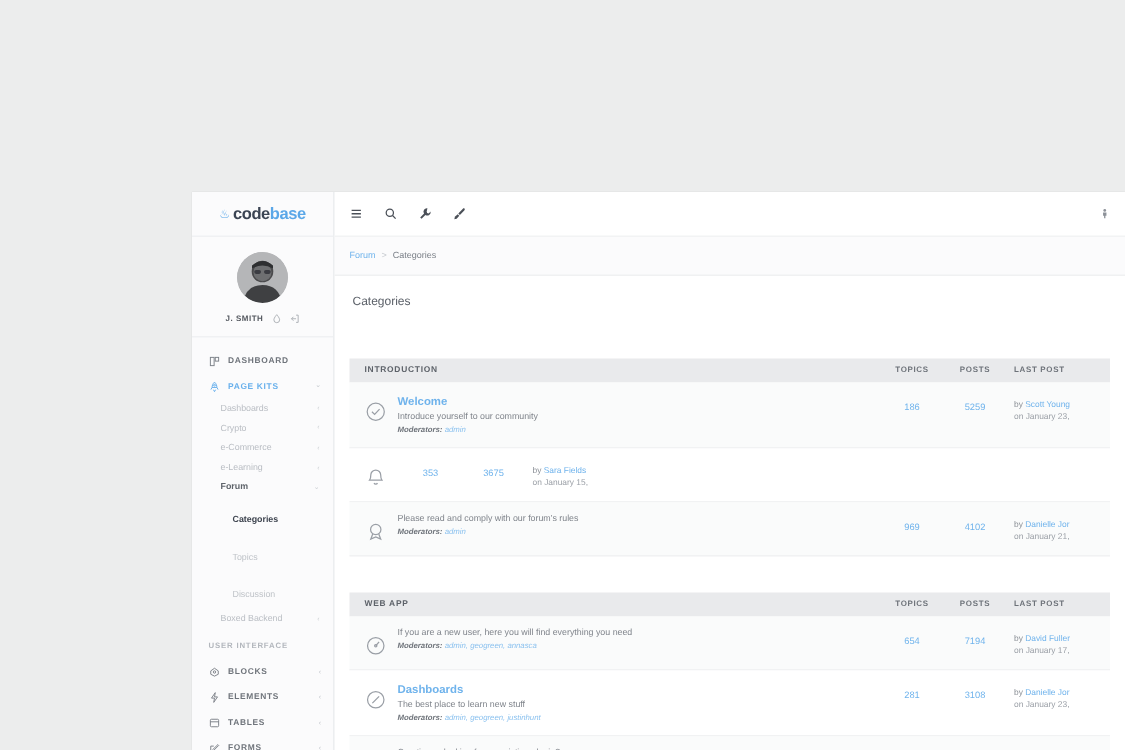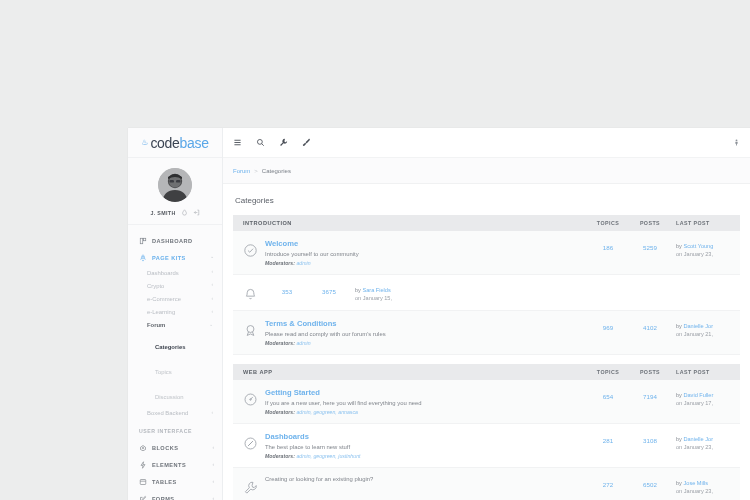--- a/index.html
+++ b/index.html
@@ -28,21 +28,21 @@
     overflow: hidden;
     position: relative;
   }
   .brand {
     height: 30px;
     display: flex; align-items: center; justify-content: center;
     gap: 2px;
     border-bottom: 1px solid #f0f1f3;
   }
   .brand-flame { font-size: 8px; color: #5aa7e8; line-height: 1; }
-  .brand-txt { font-size: 14px; letter-spacing: -.3px; font-weight: 400; }
+  .brand-txt { font-size: 11px; letter-spacing: -.3px; font-weight: 700; }
   .brand-code { color: #3b4453; }
   .brand-base { color: #5aa7e8; }
 
   .profile {
     padding: 10px 0 8px;
     display: flex; flex-direction: column; align-items: center;
     border-bottom: 1px solid #f0f1f3;
   }
   .avatar {
     width: 34px; height: 34px; border-radius: 50%;
@@ -128,21 +128,21 @@
     flex: 1;
     padding: 12px 10px 0;
     background: #ffffff;
     overflow: hidden;
   }
   .page-title {
     font-size: 8px; color: #5c6169; font-weight: 400;
     padding: 0 2px 10px;
   }
 
-  .cat-block { margin-bottom: 9px; }
+  .cat-block { margin-bottom: 9px; margin-top: 24px; }
   .cat-head {
     background: #e9eaec;
     display: flex; align-items: center;
     padding: 5px 10px;
   }
   .cat-name {
     font-size: 5.6px; letter-spacing: .5px; font-weight: 700;
     color: #5d6269; flex: 1;
   }
   .col-topics, .col-posts, .col-last {
@@ -408,21 +408,20 @@
         </div>
 
         <div class="forum-row alt">
           <span class="f-icon-wrap">
             <svg class="f-icon" viewBox="0 0 20 20" fill="none" stroke="currentColor" stroke-width="1.1">
               <circle cx="10" cy="8" r="4.6"></circle>
                 <path d="M7.3 12 L5.6 16.6 L10 14.6 L14.4 16.6 L12.7 12"></path>
             </svg>
           </span>
           <span class="f-body">
-            <div class="f-title">Terms &amp; Conditions</div>
             <div class="f-desc">Please read and comply with our forum's rules</div>
             <div class="f-mods"><span>Moderators:</span> <span class="mod-link">admin</span></div>
           </span>
           <span class="f-topics">969</span>
           <span class="f-posts">4102</span>
           <span class="f-last">
             <div class="f-last-by"><span>by </span><span class="who">Danielle Jor</span></div>
             <div class="f-last-on">on January 21,</div>
           </span>
         </div>
@@ -438,21 +437,20 @@
 
         <div class="forum-row alt">
           <span class="f-icon-wrap">
             <svg class="f-icon" viewBox="0 0 20 20" fill="none" stroke="currentColor" stroke-width="1.1">
               <circle cx="10" cy="10" r="7.3"></circle>
                 <path d="M10 10 L13 6.6"></path>
                 <circle cx="10" cy="10" r="1"></circle>
             </svg>
           </span>
           <span class="f-body">
-            <div class="f-title">Getting Started</div>
             <div class="f-desc">If you are a new user, here you will find everything you need</div>
             <div class="f-mods"><span>Moderators:</span> <span class="mod-link">admin, geogreen, annasca</span></div>
           </span>
           <span class="f-topics">654</span>
           <span class="f-posts">7194</span>
           <span class="f-last">
             <div class="f-last-by"><span>by </span><span class="who">David Fuller</span></div>
             <div class="f-last-on">on January 17,</div>
           </span>
         </div>

